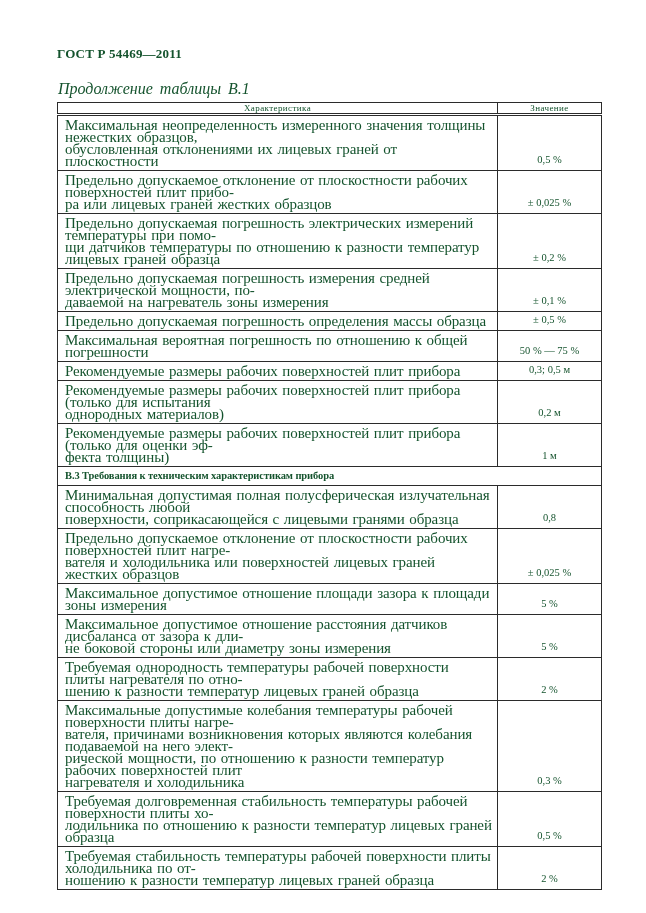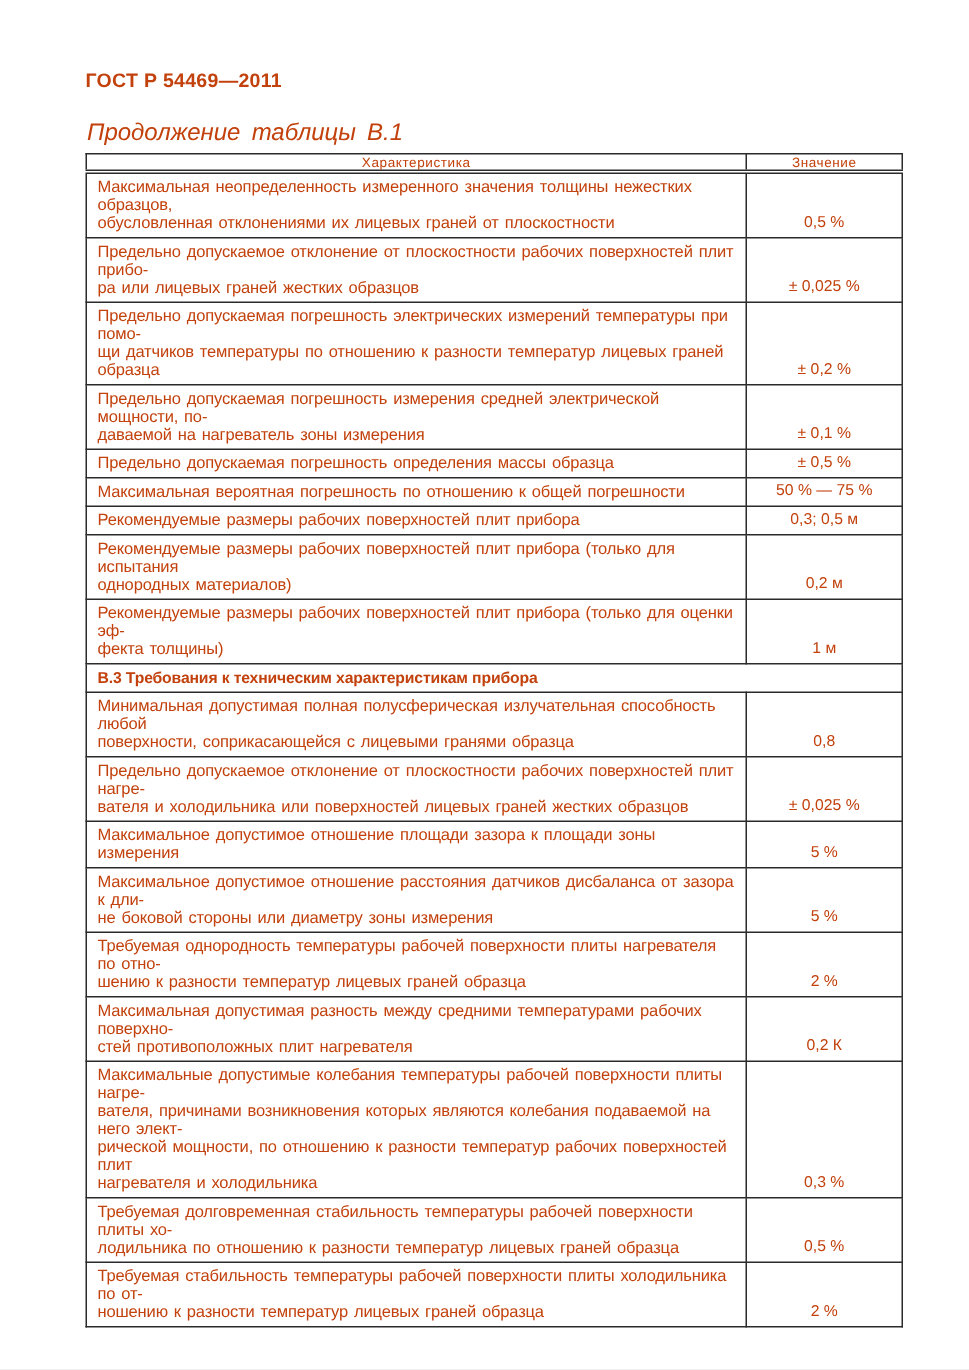--- a/index.html
+++ b/index.html
@@ -6,22 +6,22 @@
     margin: 0;
     padding: 0;
     background: #e8e8e8;
   }
   .page {
     position: relative;
     width: 646px;
     height: 913px;
     margin: 0 auto;
     background: #ffffff;
-    font-family: Liberation Sans, sans-serif;
-    color: #c2410c;
+    font-family: Liberation Serif, serif;
+    color: #14532d;
     overflow: hidden;
     box-sizing: border-box;
   }
   .doc-code {
     position: absolute;
     left: 57px;
     top: 46px;
     font-size: 13px;
     font-weight: bold;
     letter-spacing: 0.2px;
@@ -51,21 +51,21 @@
     font-weight: normal;
     font-size: 9px;
     padding: 0 2px;
     text-align: center;
     border-bottom: 3px double #2b2b2b;
     letter-spacing: 0.4px;
   }
   th.col-char { width: 435px; }
   th.col-val  { width: 99px; }
   td.char-cell {
-    font-size: 11px;
+    font-size: 15px;
     line-height: 12px;
     letter-spacing: -0.1px;
     word-spacing: 1px;
     padding: 3px 5px 3px 7px;
     vertical-align: top;
     white-space: pre-line;
   }
   td.val-cell {
     font-size: 10.5px;
     line-height: 12px;
@@ -161,25 +161,20 @@
             <td class="char-cell">Максимальное допустимое отношение расстояния датчиков дисбаланса от зазора к дли-
 не боковой стороны или диаметру зоны измерения</td>
             <td class="val-cell">5 %</td>
           </tr>
           <tr>
             <td class="char-cell">Требуемая однородность температуры рабочей поверхности плиты нагревателя по отно-
 шению к  разности температур лицевых граней образца</td>
             <td class="val-cell">2 %</td>
           </tr>
           <tr>
-            <td class="char-cell">Максимальная допустимая разность между средними  температурами рабочих поверхно-
-стей противоположных плит нагревателя</td>
-            <td class="val-cell">0,2 К</td>
-          </tr>
-          <tr>
             <td class="char-cell">Максимальные допустимые колебания температуры рабочей поверхности плиты нагре-
 вателя, причинами возникновения которых являются колебания подаваемой на него элект-
 рической мощности, по отношению к разности температур рабочих поверхностей плит
 нагревателя и холодильника</td>
             <td class="val-cell">0,3 %</td>
           </tr>
           <tr>
             <td class="char-cell">Требуемая долговременная стабильность температуры рабочей поверхности плиты хо-
 лодильника по отношению к разности температур лицевых граней образца</td>
             <td class="val-cell">0,5 %</td>

